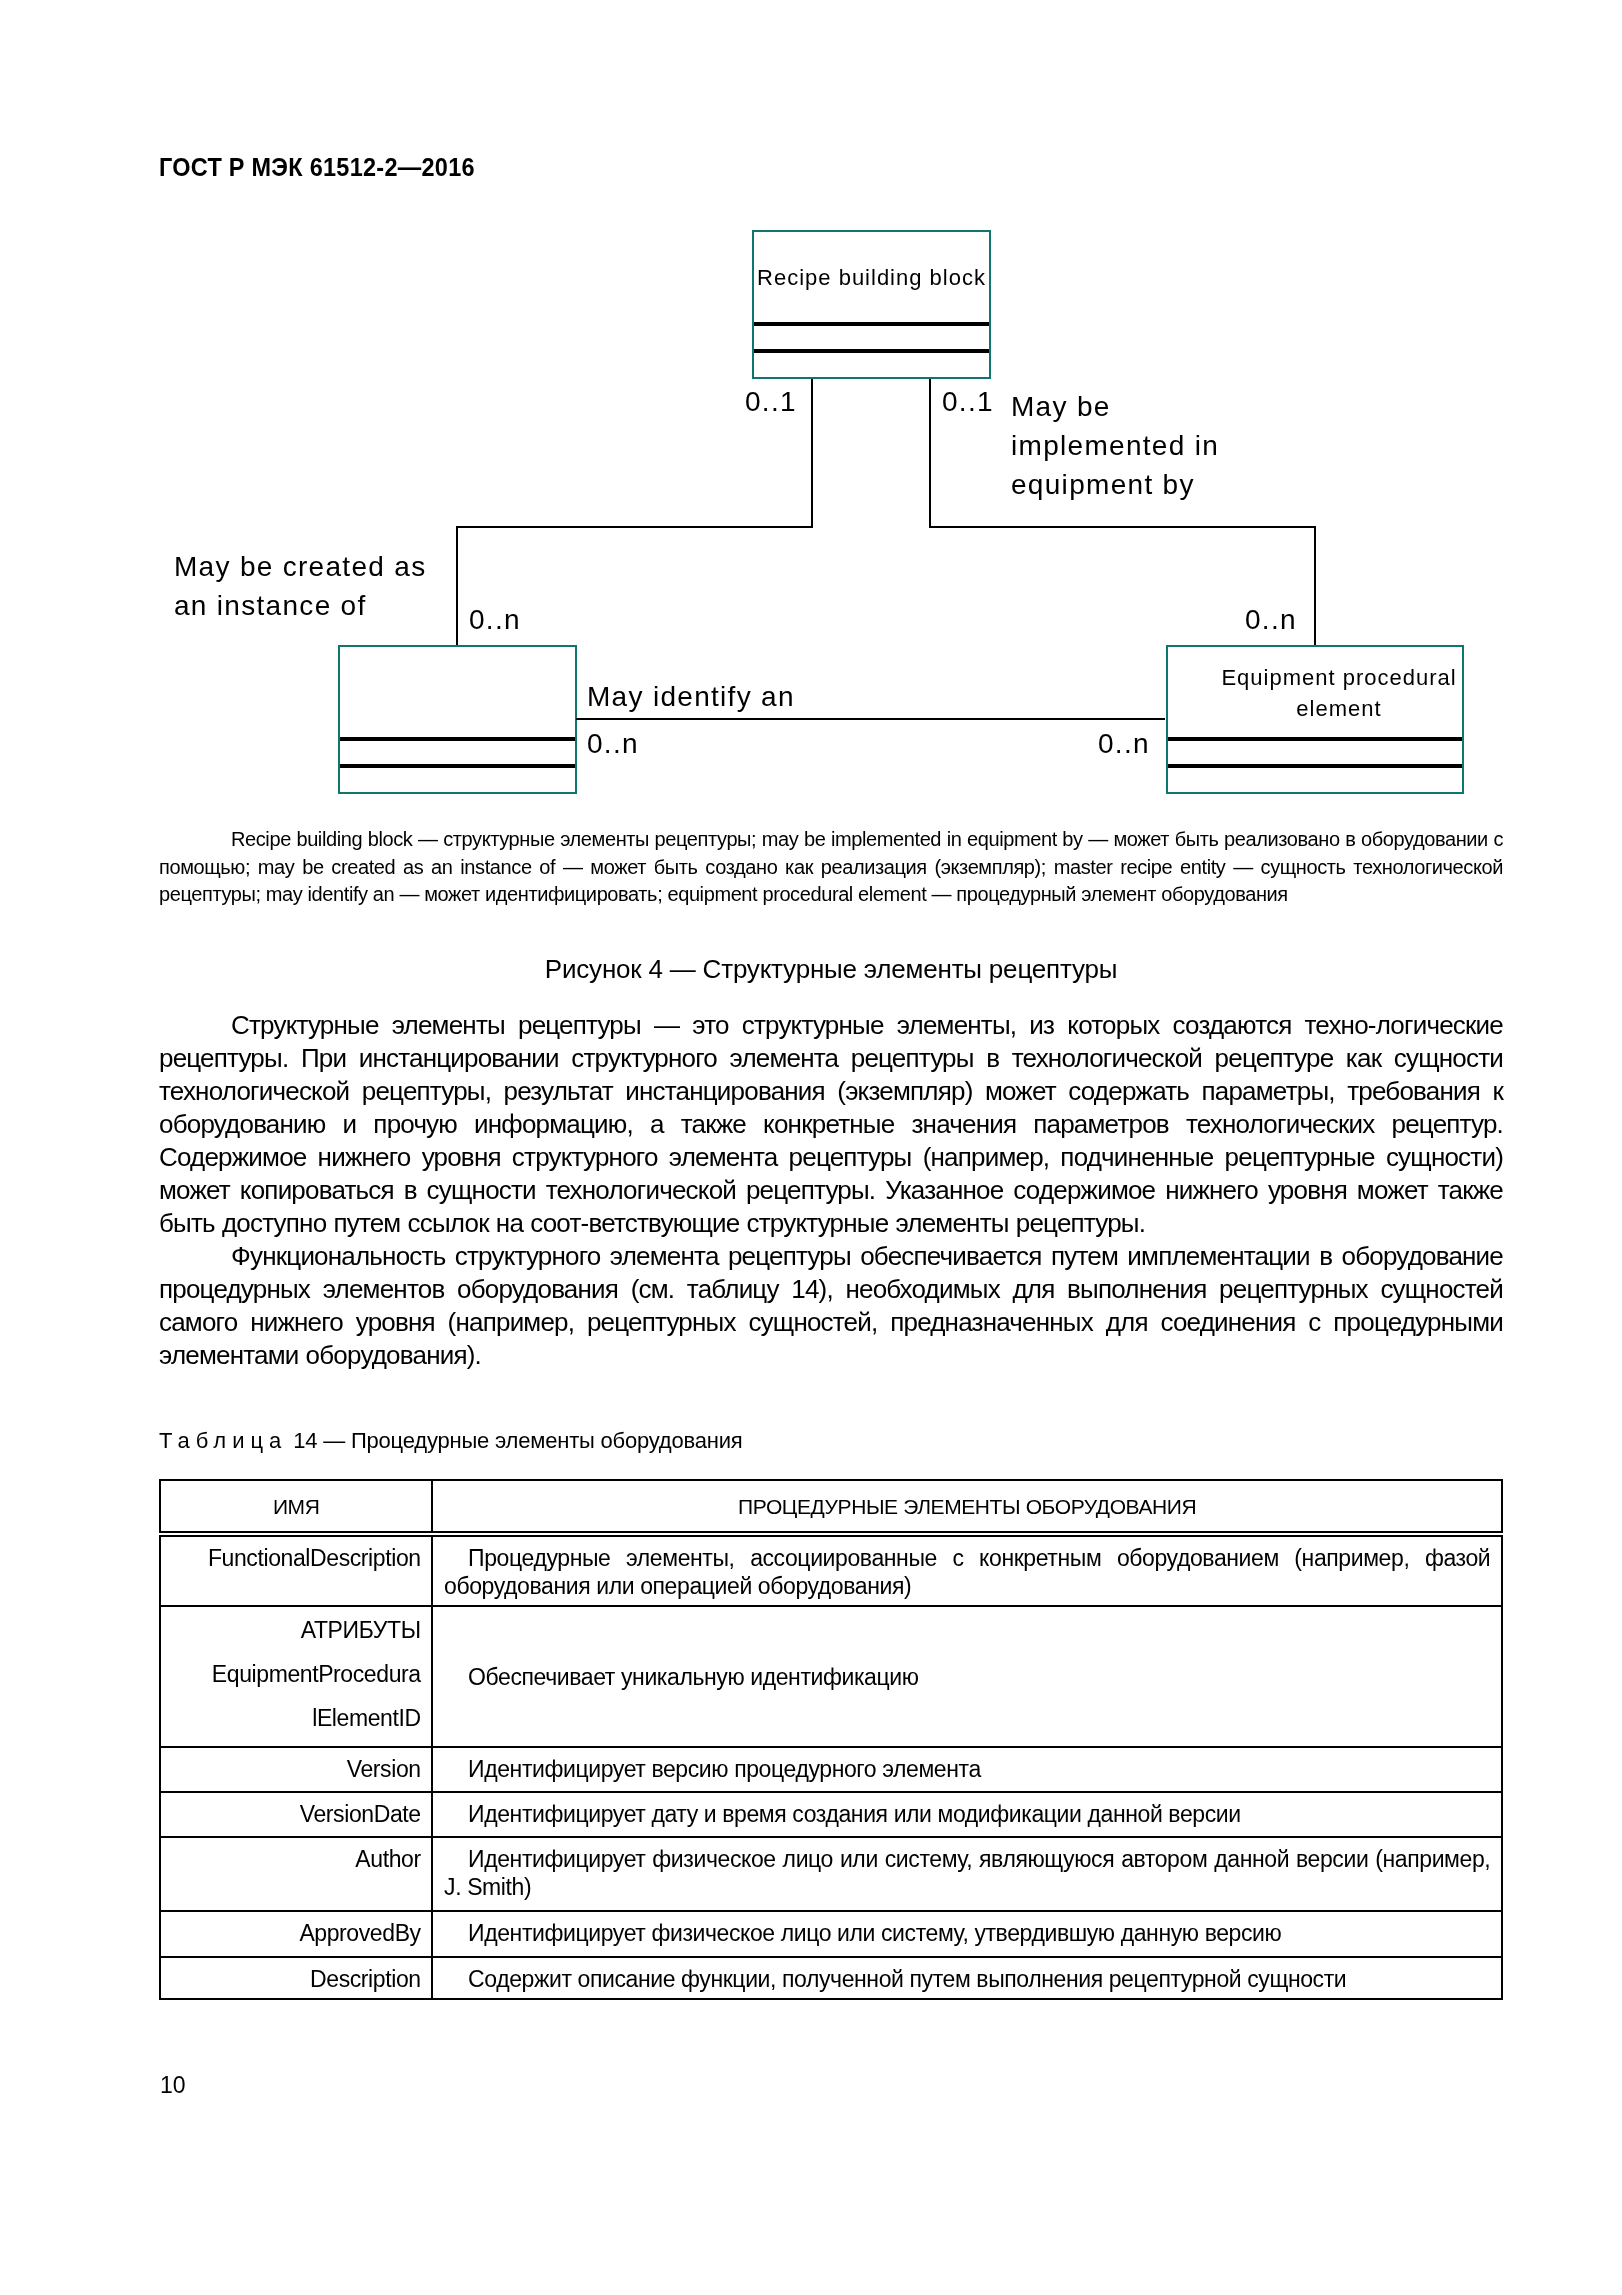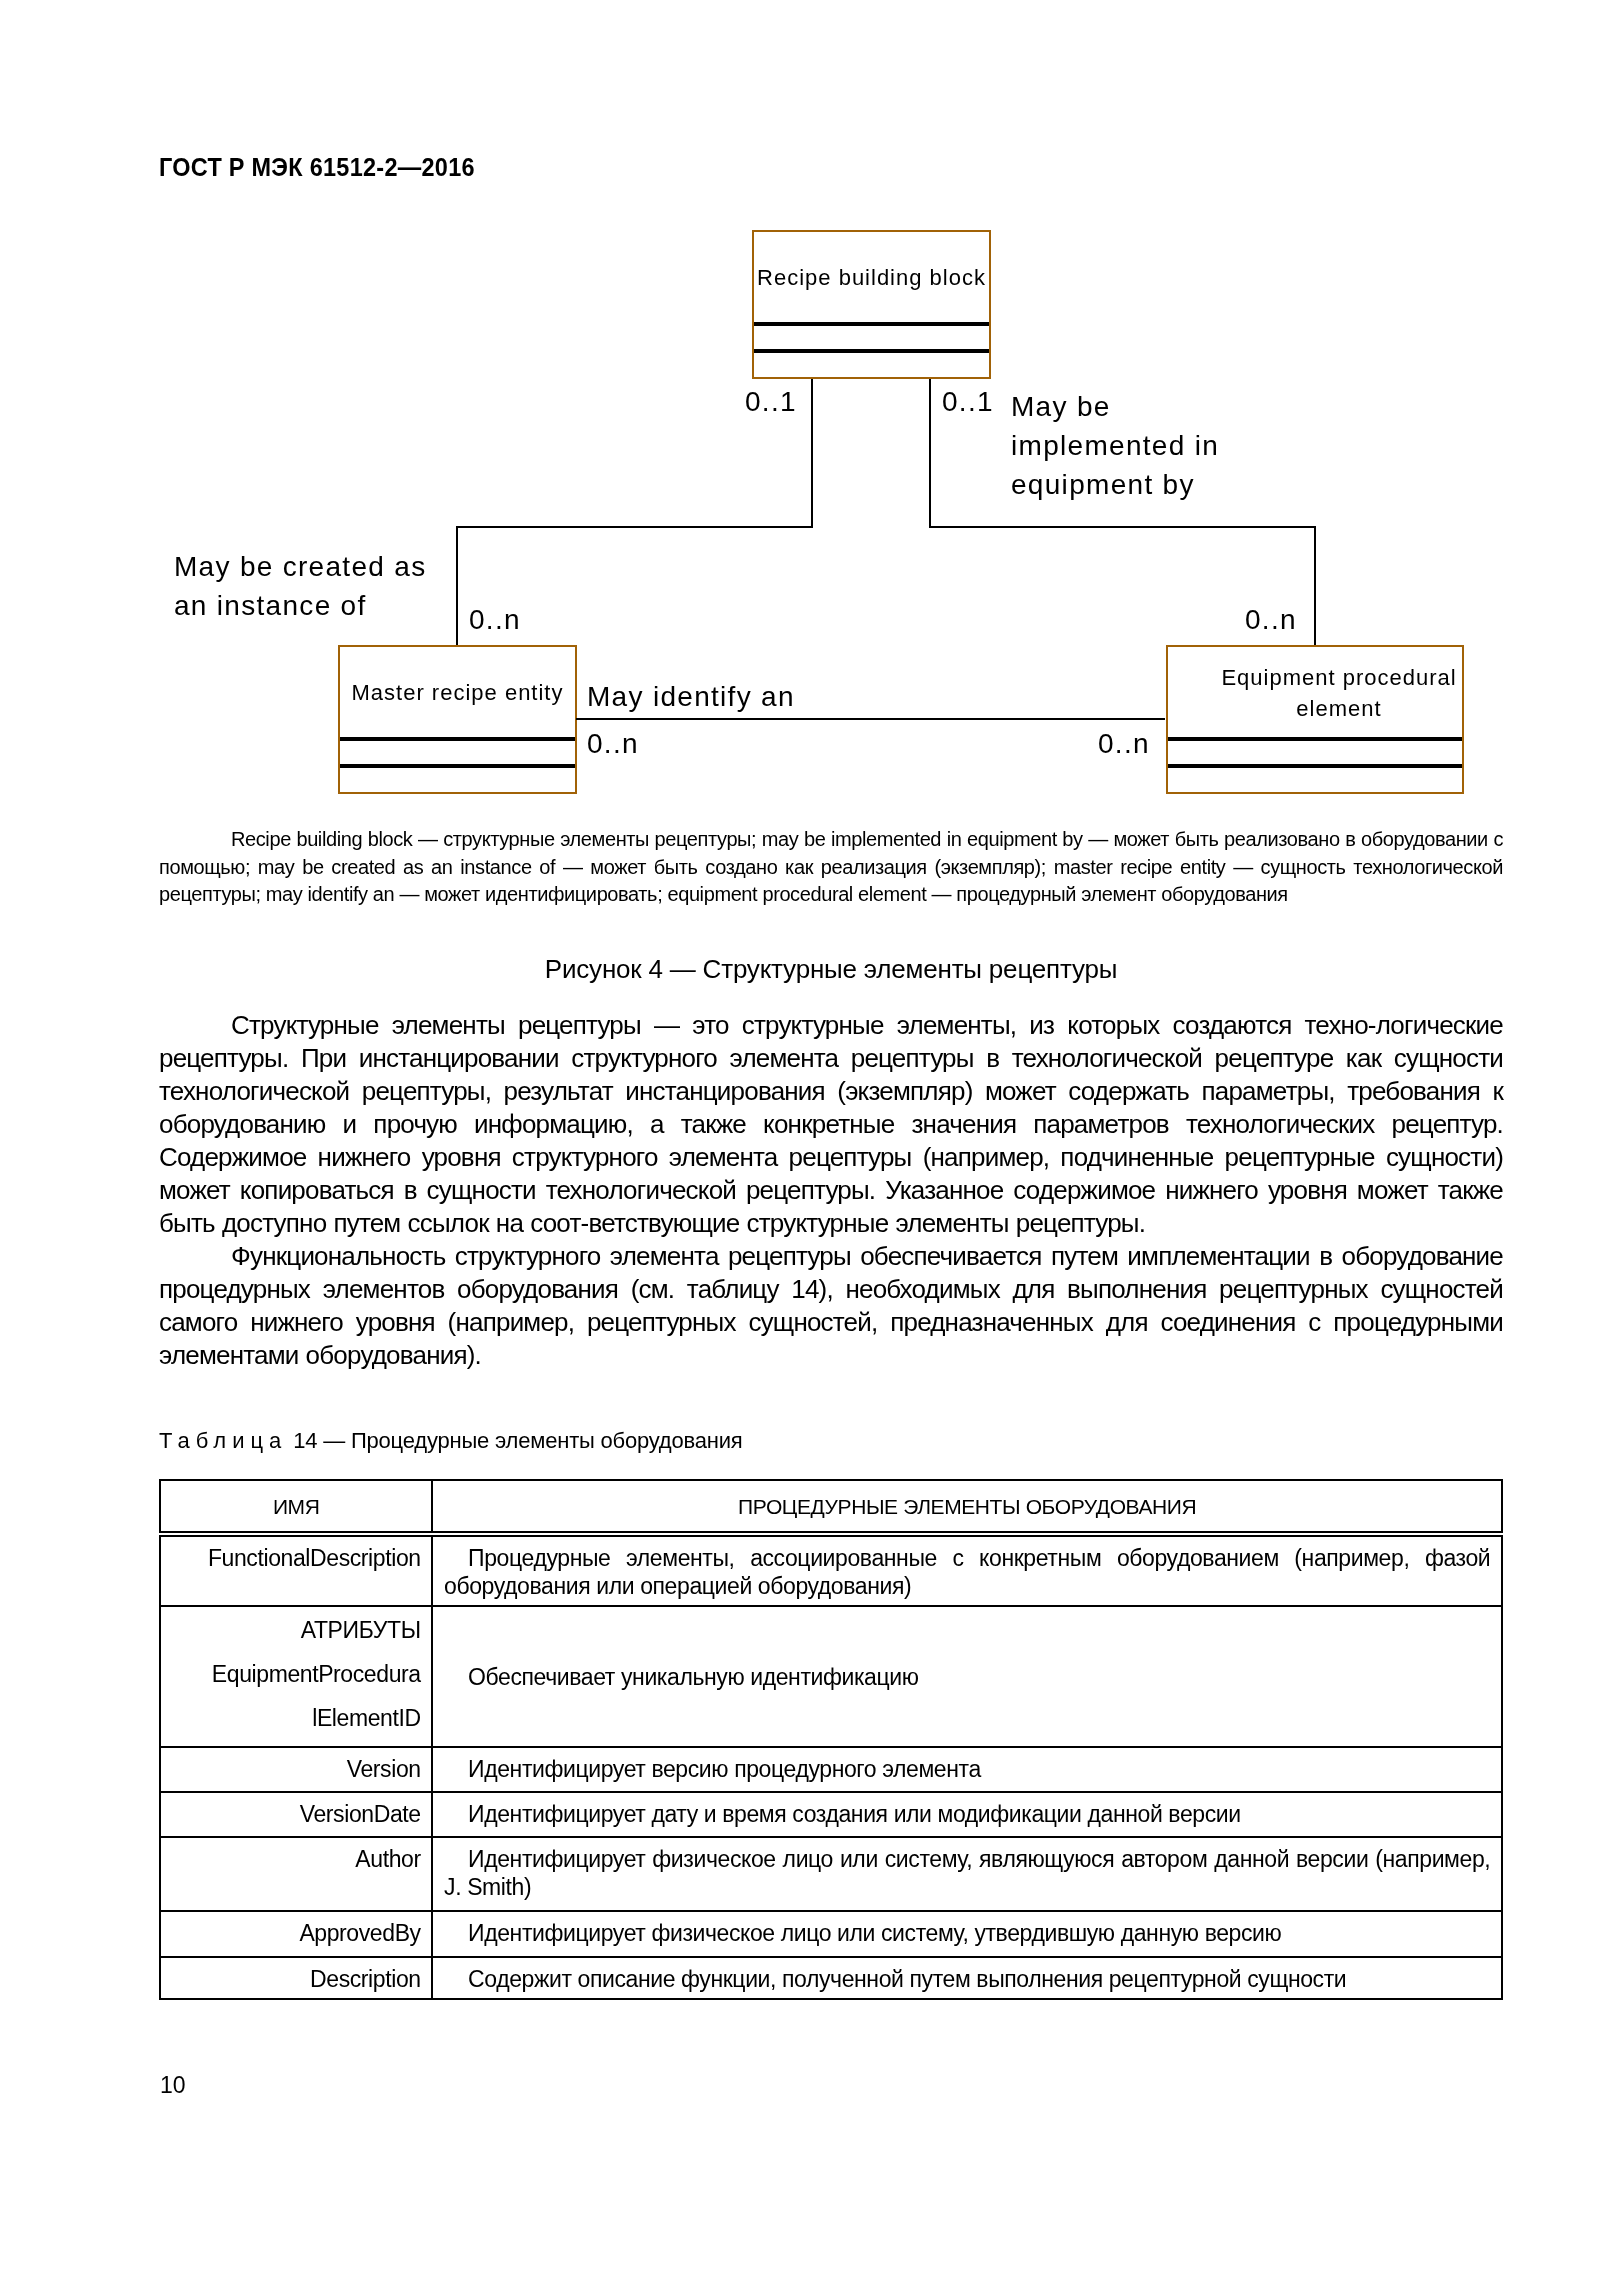--- a/index.html
+++ b/index.html
@@ -1,21 +1,21 @@
 <!DOCTYPE html>
 <html style="font-size:10.7px"><head>
 <meta charset="utf-8">
 <style>
   html, body { margin:0; padding:0; background:#ffffff; }
   body { width:1623px; height:2295px; position:relative; overflow:hidden; color:#000; font-family:"Liberation Sans", sans-serif; }
   .abs { position:absolute; }
   .header-title { left:159px; top:153px; font-size:25.5px; font-weight:bold; letter-spacing:0.3px; transform:scaleX(0.92); transform-origin:left top; white-space:nowrap; }
 
   
-  .uml-box { position:absolute; border:2px solid #a16207; box-sizing:border-box; background:#fff; }
+  .uml-box { position:absolute; border:2px solid #0f766e; box-sizing:border-box; background:#fff; }
   .uml-name { position:absolute; left:0; right:0; top:0; display:flex; align-items:center; justify-content:center; text-align:center; font-size:22px; line-height:31px; letter-spacing:1px; }
   .uml-div { position:absolute; left:0; right:0; height:4px; background:#000; }
   .line-h { position:absolute; height:2px; background:#000; }
   .line-v { position:absolute; width:2px; background:#000; }
   .dlabel { position:absolute; font-size:28px; line-height:39px; letter-spacing:1.3px; white-space:nowrap; }
 
   .legend { left:159px; top:826px; width:1344px; font-size:20px; line-height:27.5px; text-align:justify; letter-spacing:-0.4px; }
   .legend p { margin:0; text-indent:72px; }
   .fig-caption { left:159px; top:954px; width:1344px; text-align:center; font-size:26px; letter-spacing:-0.2px; }
 
@@ -44,21 +44,20 @@
 
 <div>
 
   <div class="uml-box" style="left:752px; top:230px; width:239px; height:149px;">
     <div class="uml-name" style="height:91px;">Recipe building block</div>
     <div class="uml-div" style="top:90px;"></div>
     <div class="uml-div" style="top:117px;"></div>
   </div>
 
   <div class="uml-box" style="left:338px; top:645px; width:239px; height:149px;">
-    <div class="uml-name" style="height:91px;">Master recipe entity</div>
     <div class="uml-div" style="top:90px;"></div>
     <div class="uml-div" style="top:117px;"></div>
   </div>
 
   <div class="uml-box" style="left:1166px; top:645px; width:298px; height:149px;">
     <div class="uml-name" style="height:91px;padding-left:48px;">Equipment procedural element</div>
     <div class="uml-div" style="top:90px;"></div>
     <div class="uml-div" style="top:117px;"></div>
   </div>
 

